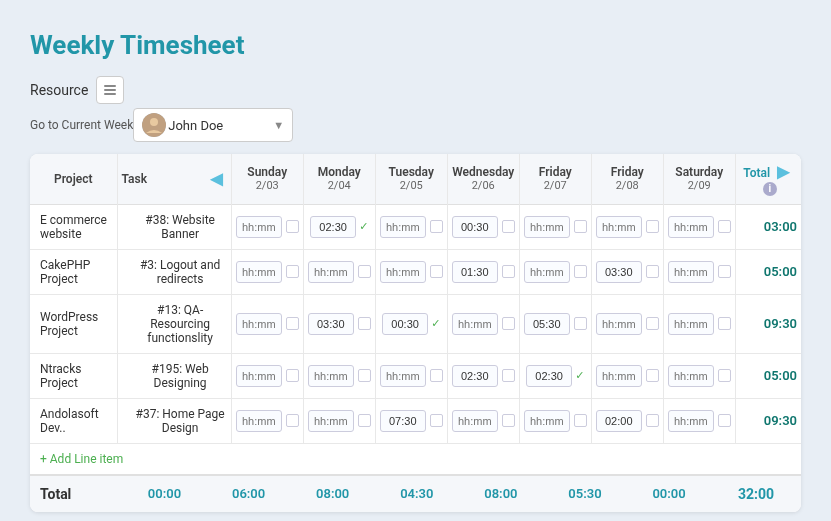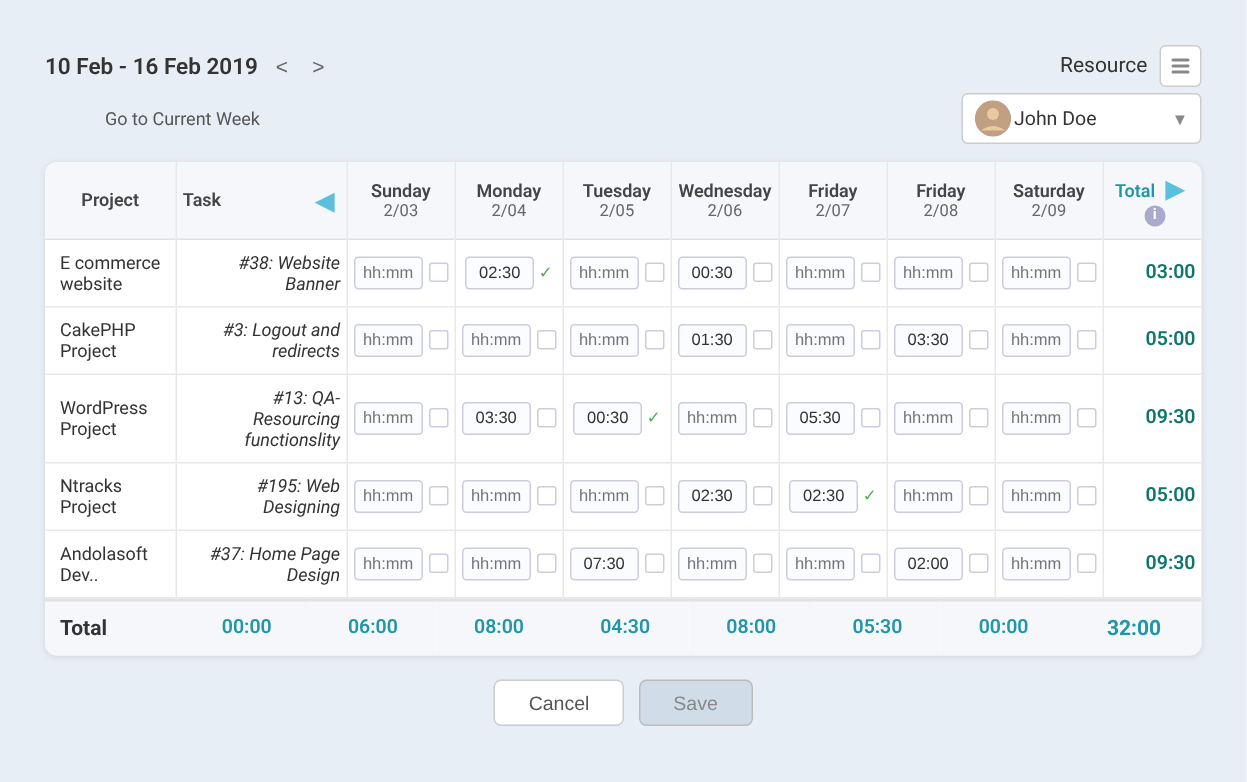--- a/index.html
+++ b/index.html
@@ -64,23 +64,21 @@
       border-radius: 4px;
       background: white;
       display: flex;
       align-items: center;
       justify-content: center;
       cursor: pointer;
     }
     .current-week-row {
       display: flex;
       align-items: center;
-      justify-content: space-between;
       margin-bottom: 12px;
-      margin-left: 40px;
     }
     .current-week-link {
       font-size: 12px;
       color: #555;
       cursor: pointer;
     }
     .user-select {
       display: flex;
       align-items: center;
       background: white;
@@ -155,25 +153,24 @@
       vertical-align: middle;
     }
     tbody td:last-child { border-right: none; }
     tbody td.project-name {
       text-align: left;
       padding-left: 10px;
       font-size: 12px;
       color: #333;
     }
     tbody td.task-name {
-      text-align: right;
+      text-align: center;
       padding-left: 16px;
       font-size: 12px;
       color: #333;
-      font-style: italic;
     }
     tbody td.total-val {
       color: #0f766e;
       font-weight: 600;
       font-size: 13px;
       padding-left: 28px;
     }
 
     .time-input-wrap {
       display: flex;
@@ -288,27 +285,23 @@
       color: white;
       font-size: 10px;
       margin-left: 3px;
       font-weight: bold;
     }
   </style>
 </head>
 <body>
 
 <div class="container">
+  <div class="title">Weekly Timesheet</div>
 
   <div class="header-row">
-    <div class="date-nav">
-      <span class="date-range">10 Feb - 16 Feb 2019</span>
-      <button class="nav-btn">&lt;</button>
-      <button class="nav-btn">&gt;</button>
-    </div>
     <div class="resource-area">
       <span class="resource-label">Resource</span>
       <div class="resource-icon">
         <svg width="14" height="14" viewBox="0 0 14 14" fill="none" xmlns="http://www.w3.org/2000/svg">
           <rect x="1" y="2" width="12" height="2" rx="1" fill="#888"></rect>
           <rect x="1" y="6" width="12" height="2" rx="1" fill="#888"></rect>
           <rect x="1" y="10" width="12" height="2" rx="1" fill="#888"></rect>
         </svg>
       </div>
     </div>
@@ -608,20 +601,21 @@
             <td>
               <div class="time-input-wrap">
                 <input type="text" class="time-input" placeholder="hh:mm" style="">
                 <span class="check-box"></span>
               </div>
             </td>
             <td class="total-val">09:30</td>
           </tr>
         </tbody>
     </table>
+    <div class="add-line">+ Add Line item</div>
     <table style="width:100%;border-collapse:collapse;">
       <tfoot>
         <tr>
           <td class="total-label" colspan="2">Total</td>
           <td>00:00</td>
           <td>06:00</td>
           <td>08:00</td>
           <td>04:30</td>
           <td>08:00</td>
           <td>05:30</td>

